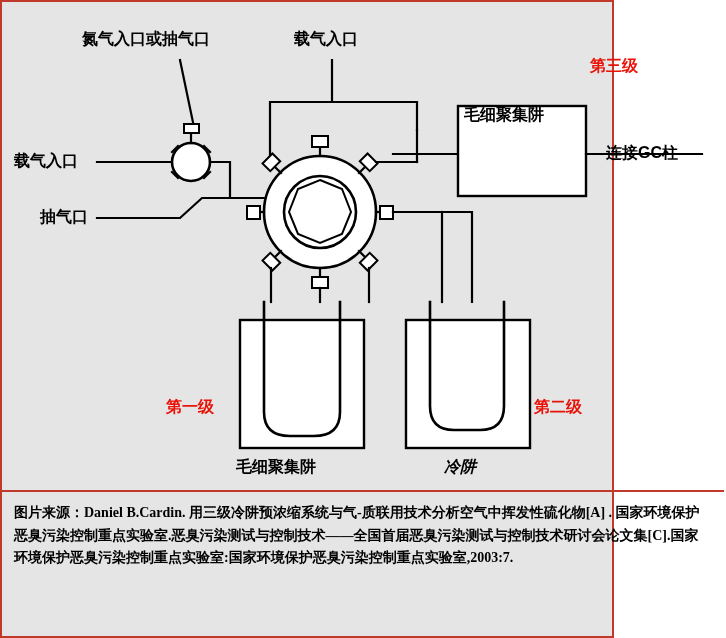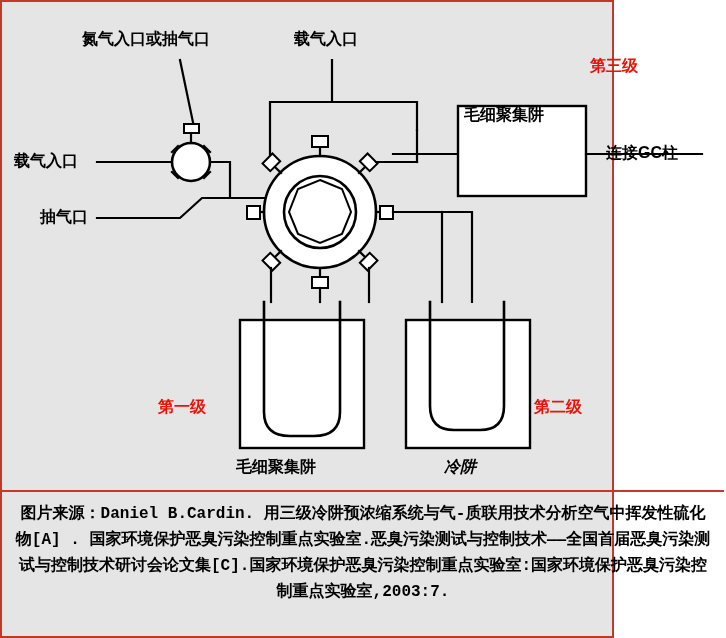--- a/index.html
+++ b/index.html
@@ -48,26 +48,26 @@
     position: absolute;
     left: 0;
     top: 488px;
     width: 722px;
     height: 146px;
     border-top: 2px solid #c0392b;
     box-sizing: border-box;
     padding: 10px 12px 6px 12px;
   }
   .caption-text {
-    font-family: Liberation Mono, monospace;
-    font-size: 16px;
+    font-family: Liberation Serif, serif;
+    font-size: 14px;
     font-weight: bold;
     color: #000000;
     line-height: 1.62;
-    text-align: center;
+    text-align: left;
     word-break: break-all;
   }
 </style>
 </head>
 <body>
 
 <div id="page">
 
   <div id="figure">
     <svg width="722" height="488" viewBox="0 0 722 488" xmlns="http://www.w3.org/2000/svg">
@@ -139,21 +139,21 @@
       </g>
     </svg>
 
     <div class="lbl" style="left:80px; top:28px;">氮气入口或抽气口</div>
     <div class="lbl" style="left:292px; top:28px;">载气入口</div>
     <div class="lbl" style="left:12px; top:150px;">载气入口</div>
     <div class="lbl" style="left:38px; top:206px;">抽气口</div>
     <div class="lbl" style="left:462px; top:72px;margin-top:32px;">毛细聚集阱</div>
     <div class="lbl red" style="left:588px; top:55px;">第三级</div>
     <div class="lbl" style="left:604px; top:142px;text-align:right;">连接GC柱</div>
-    <div class="lbl red" style="left:156px; top:396px;">第一级</div>
+    <div class="lbl red" style="left:164px; top:396px;">第一级</div>
     <div class="lbl red" style="left:532px; top:396px;">第二级</div>
     <div class="lbl" style="left:234px; top:456px;">毛细聚集阱</div>
     <div class="lbl" style="left:442px; top:456px;font-style:italic;">冷阱</div>
   </div>
 
   <div class="caption-box">
     <div class="caption-text">图片来源：Daniel B.Cardin. 用三级冷阱预浓缩系统与气-质联用技术分析空气中挥发性硫化物[A] . 国家环境保护恶臭污染控制重点实验室.恶臭污染测试与控制技术——全国首届恶臭污染测试与控制技术研讨会论文集[C].国家环境保护恶臭污染控制重点实验室:国家环境保护恶臭污染控制重点实验室,2003:7.</div>
   </div>
 
 </div>

